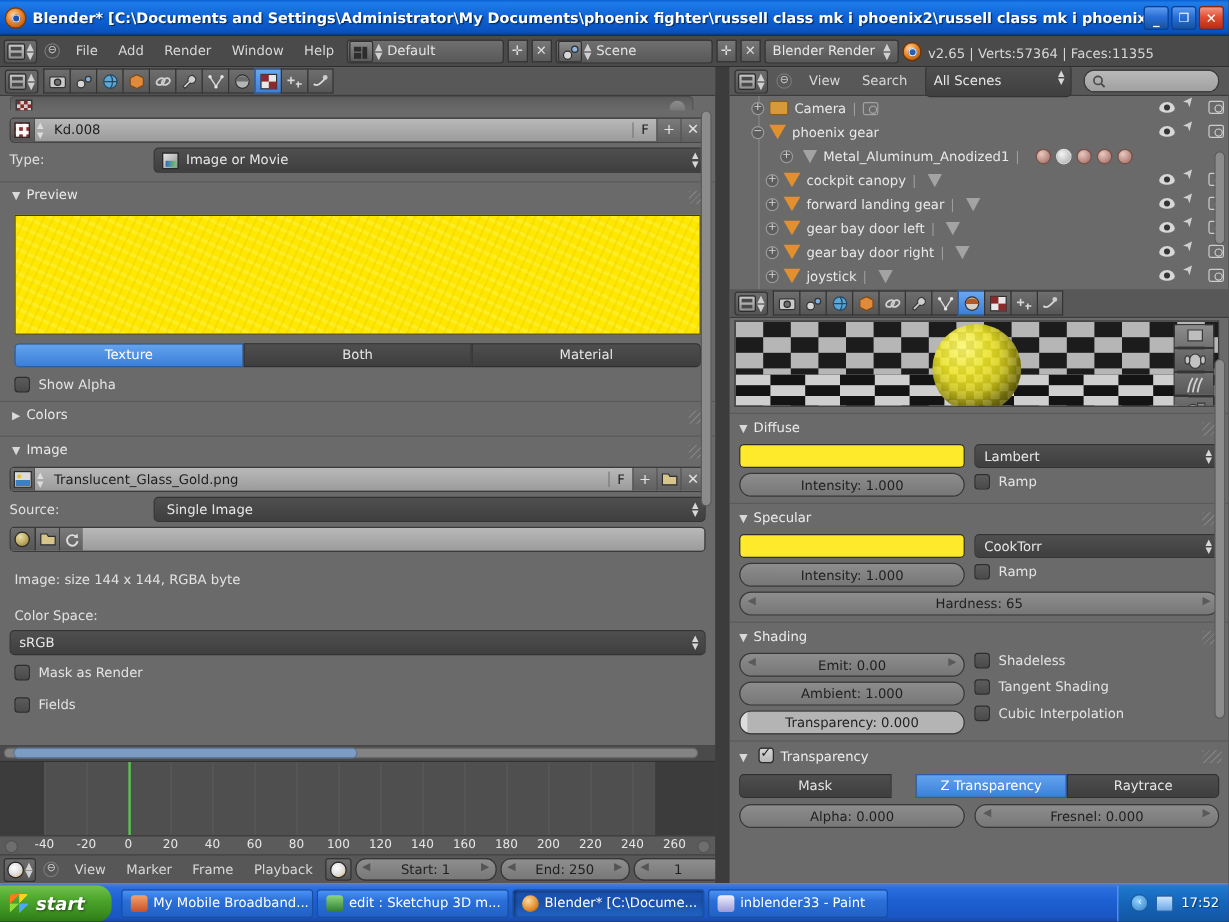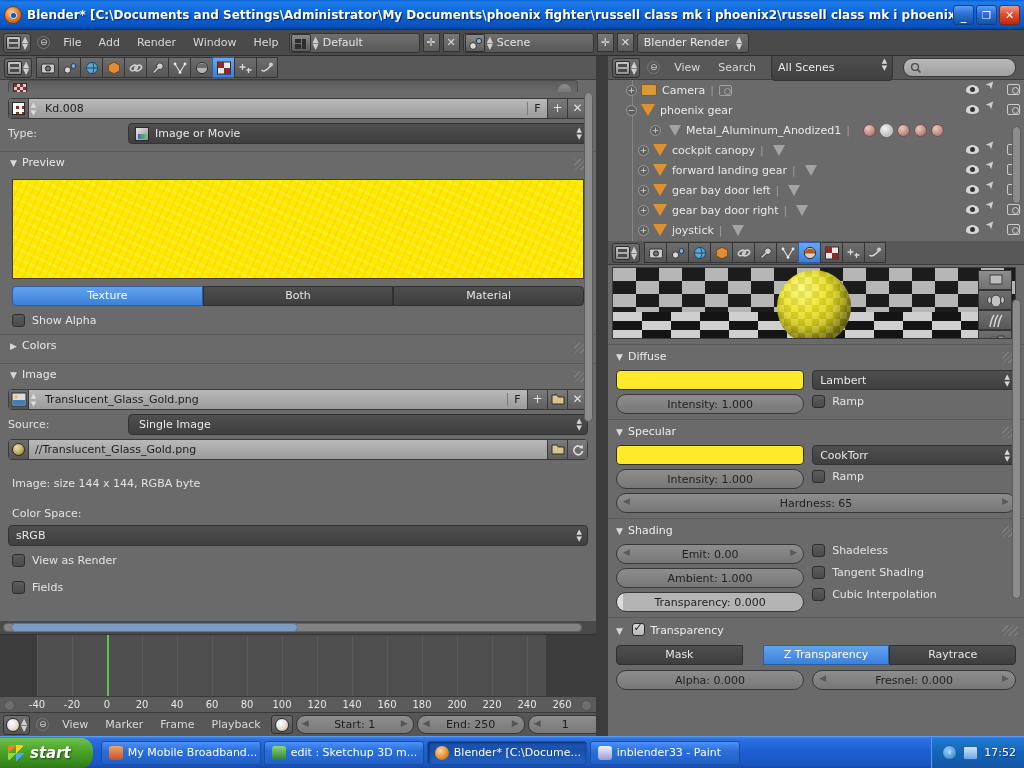--- a/index.html
+++ b/index.html
@@ -432,20 +432,23 @@
       <div class="lbl">Scene</div>
     </div>
     <div class="sq-btn">✛</div>
     <div class="sq-btn">✕</div>
 
     <div class="render-eng">
       <span>Blender Render</span>
       <span class="updown">▲<br>▼</span>
     </div>
 
+    <div class="stats">
+      <span class="blender-logo"></span><span>v2.65 | Verts:57364 | Faces:11355</span>
+    </div>
   </div>
 
   <div class="pane" id="left-props">
     <div class="pane-hdr">
       <div class="editor-sel">
         <div class="ed-ic"></div>
         <div class="updown">▲<br>▼</div>
       </div>
       <div class="tabstrip">
         <div class="tabbtn">
@@ -598,21 +601,20 @@
         <div class="dropdown" style="padding-left:10px">
           <span>Single Image</span>
           <span class="arrows">▲<br>▼</span>
         </div>
       </div>
 
       <div class="pathbar">
         <div class="pic">
             <div class="globe"></div>
           </div>
-        <div class="ptxt">//Translucent_Glass_Gold.png</div>
         <div class="id-btn">
           <svg width="14" height="13" viewBox="0 0 14 13" style="margin-top:3px">
             <path d="M1 2h5l1.3 2H13v7H1z" fill="#d8c58a" stroke="#2f2f2f"></path>
           </svg>
         </div>
         <div class="id-btn">
           <svg width="14" height="13" viewBox="0 0 14 13" style="margin-top:3px">
             <path d="M11 5A4.4 4.4 0 1 0 11.6 8" fill="none" stroke="#dedede" stroke-width="1.6"></path>
             <path d="M11.5 1.6 12 5.4 8.4 4.9z" fill="#dedede"></path>
           </svg>
@@ -621,21 +623,21 @@
 
       <div class="infotext">Image: size 144 x 144, RGBA byte</div>
       <div class="infotext">Color Space:</div>
       <div class="fullbar">
         <span>sRGB</span>
         <span class="arrows">▲<br>▼</span>
       </div>
 
       <div class="chkrow">
         <div class="chkbox"></div>
-        <span>View as Render</span>
+        <span>Mask as Render</span>
       </div>
       <div class="chkrow" style="margin-top:14px">
         <div class="chkbox"></div>
         <span>Fields</span>
       </div>
     </div>
 
     <div class="vscroll">
       <div class="thumb" style="top:8px; height:330px;"></div>
     </div>

